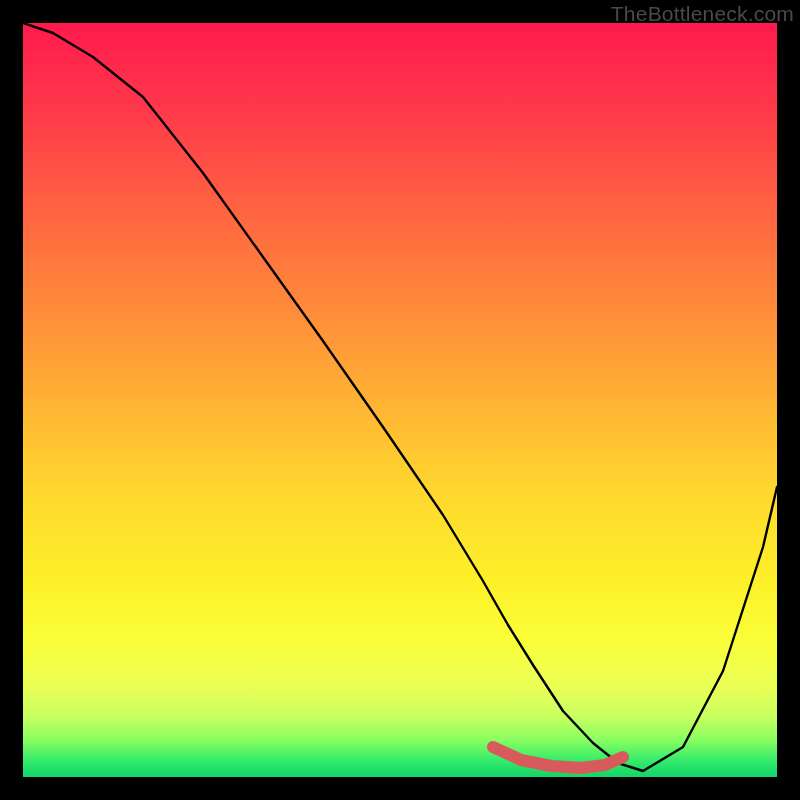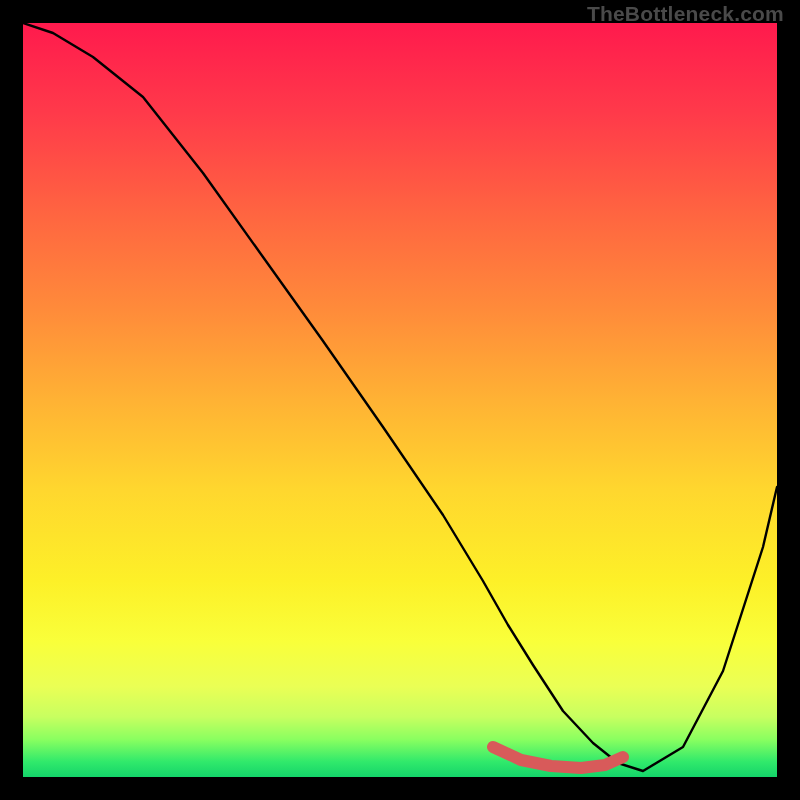--- a/index.html
+++ b/index.html
@@ -45,24 +45,24 @@
   svg.overlay {
     position: absolute;
     left: 0;
     top: 0;
     width: 754px;
     height: 754px;
   }
   .watermark {
     position: absolute;
     top: 2px;
-    right: 16px;
+    right: 6px;
     color: #4a4a4a;
     font-size: 21px;
-    font-weight: 700;
+    font-weight: 400;
     letter-spacing: 0.2px;
   }
 </style>
 </head>
 <body>
 
 <div class="watermark">TheBottleneck.com</div>
 
 <div class="frame">
   <div class="gradient"></div>

